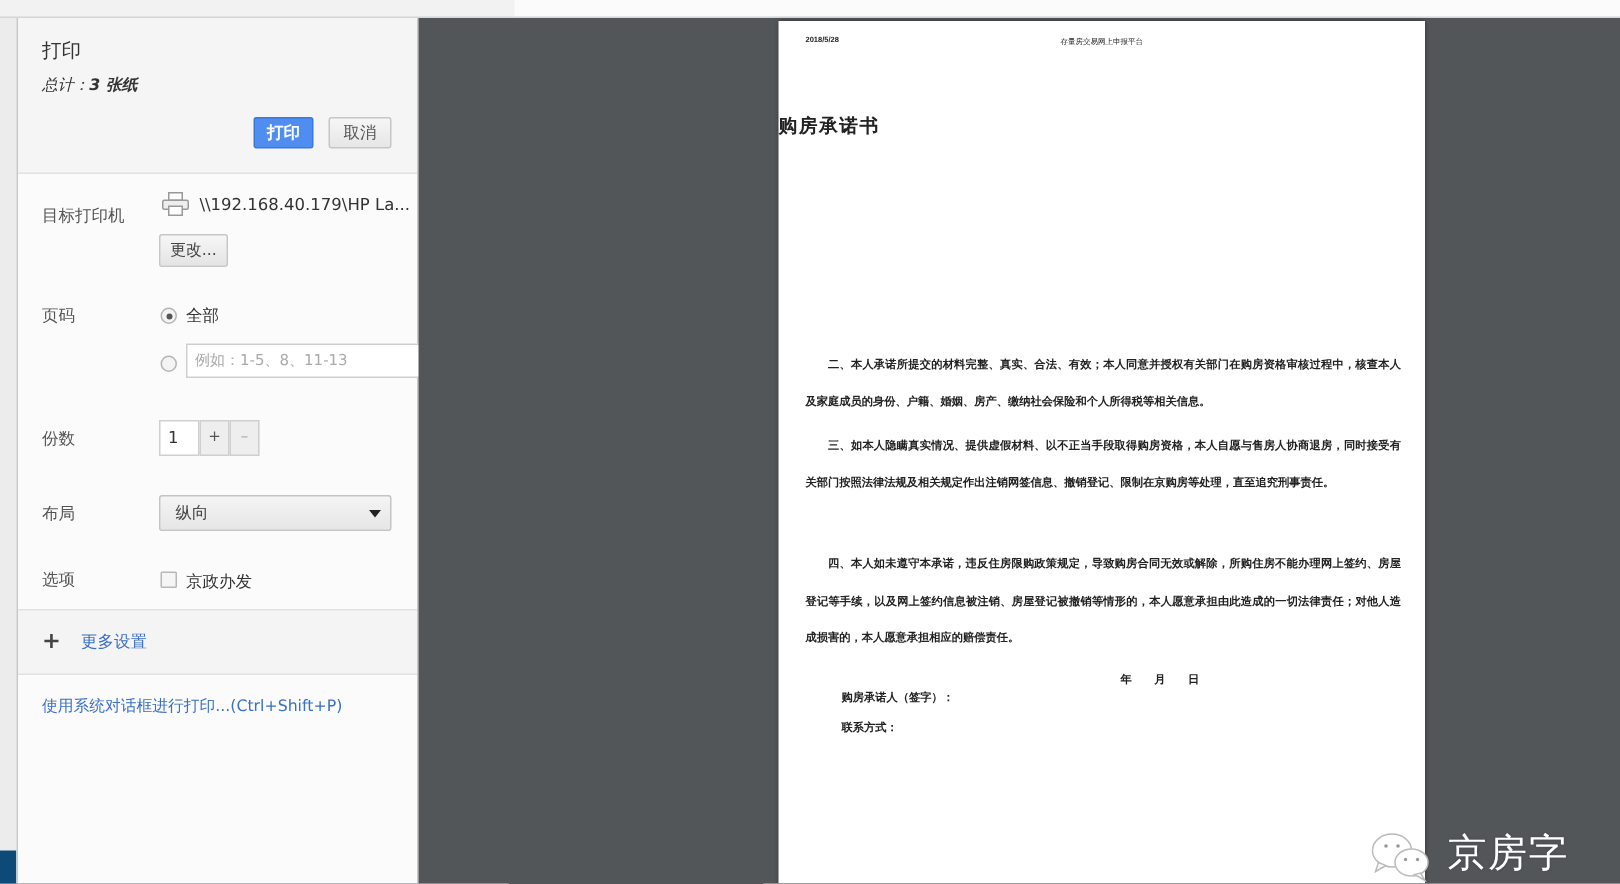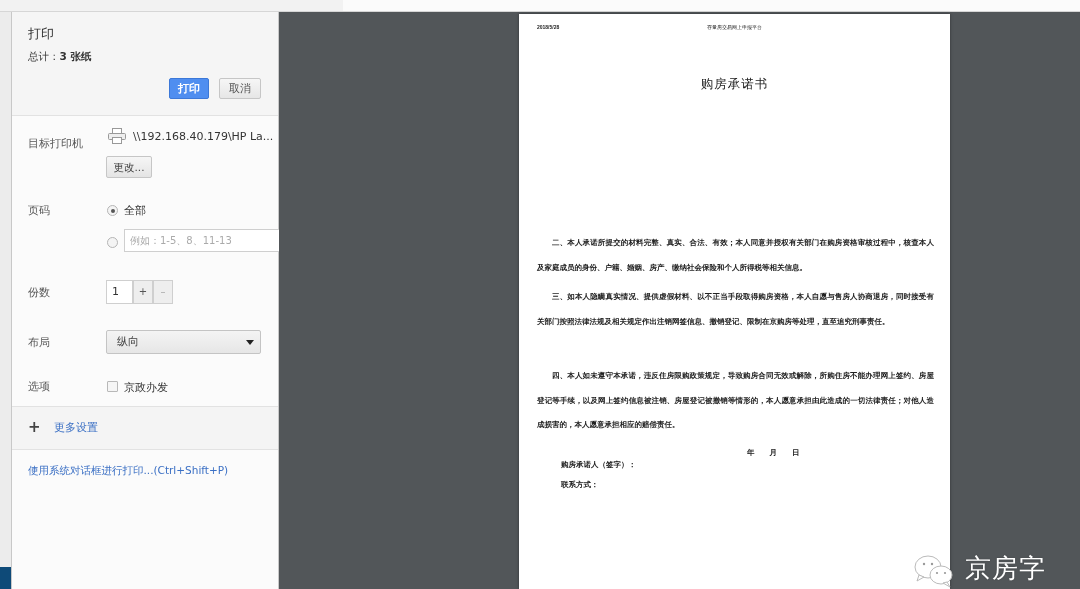--- a/index.html
+++ b/index.html
@@ -37,21 +37,21 @@
   }
   .sb-header {
     position: absolute; left: 0; top: 0; width: 100%; height: 104px;
     background: #f5f5f5;
     border-bottom: 1px solid #e2e2e2;
   }
   .sb-title {
     position: absolute; left: 16px; top: 13px; font-size: 13px; color: #333;
   }
   .sb-summary {
-    position: absolute; left: 16px; top: 38px; font-size: 10.5px; color: #333;
+    position: absolute; left: 16px; top: 38px; font-size: 10.5px; color: #333; font-style: italic;
   }
   .sb-summary b { font-weight: bold; }
   .btn {
     position: absolute; height: 21px; font-size: 11px; line-height: 19px; text-align: center;
     border-radius: 2px; cursor: pointer;
   }
   .btn-print {
     left: 157px; top: 66px; width: 40px;
     background: #4f8ef0; color: #fff; border: 1px solid #3c78d8; font-weight: bold;
   }
@@ -134,21 +134,21 @@
     color: #222;
   }
   .page-date {
     position: absolute; left: 18px; top: 10px; font-size: 5px; font-weight: bold;
     font-family: "Liberation Sans", sans-serif;
   }
   .page-header {
     position: absolute; left: 0; width: 100%; top: 10px; text-align: center; font-size: 5px;
   }
   .doc-title {
-    position: absolute; left: 0; width: 100%; top: 62px; text-align: center; font-size: 12.5px; letter-spacing: 1px;
+    position: absolute; left: 0; width: 100%; top: 62px; font-size: 12.5px; letter-spacing: 1px; font-weight: bold;
   }
   .para {
     position: absolute; left: 18px; width: 397px; font-size: 7.5px; line-height: 24.5px; text-align: justify;
     text-indent: 2em; font-weight: bold;
   }
   .sign-line {
     position: absolute; font-size: 7.5px; font-weight: bold;
   }
   
   .watermark {

